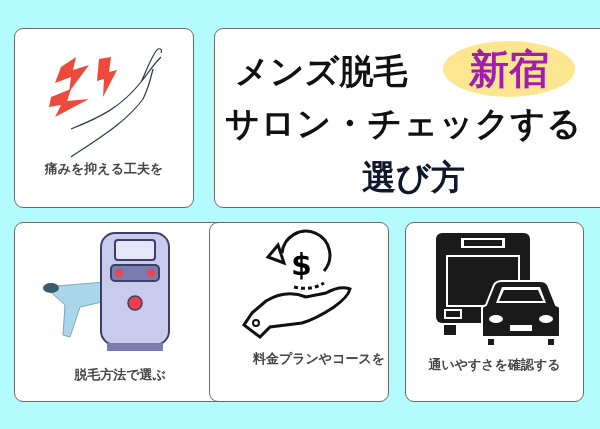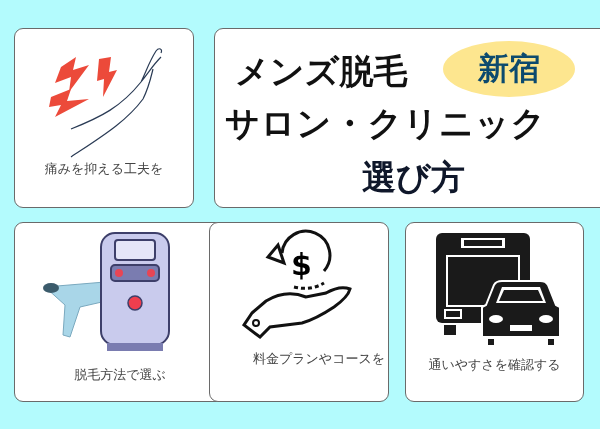--- a/index.html
+++ b/index.html
@@ -1,23 +1,23 @@
 <!DOCTYPE html>
 <html><head>
 <meta charset="utf-8">
 <style>
   html, body { margin:0; padding:0; }
   body { width:600px; height:429px; background:#b3fbfd; position:relative; overflow:hidden;
          font-family:"DejaVu Sans", "Liberation Sans", sans-serif; }
   .card { position:absolute; background:#fff; border:1.5px solid #6a6a6a; border-radius:9px; box-sizing:border-box; }
-  .caption { position:absolute; left:0; right:0; text-align:center; color:#444; font-weight:normal; font-size:13px; line-height:19px; }
+  .caption { position:absolute; left:0; right:0; text-align:center; color:#444; font-weight:bold; font-size:13px; line-height:19px; }
   .ico { position:absolute; }
   .title-line { position:absolute; font-weight:bold; color:#111; white-space:nowrap; }
   .badge { position:absolute; background:#fde68f; border-radius:50%; }
-  .badge span { position:absolute; left:0; right:0; top:0; bottom:0; display:flex; align-items:center; justify-content:center; color:#0c4a6e; font-weight:bold; font-size:31px; }
+  .badge span { position:absolute; left:0; right:0; top:0; bottom:0; display:flex; align-items:center; justify-content:center; color:#a21caf; font-weight:bold; font-size:40px; }
 </style>
 </head>
 <body>
 
 <div class="card" style="left:14px;top:28px;width:180px;height:180px;">
   <svg class="ico" width="150" height="125" style="left:16px;top:8px;" viewBox="0 0 150 125">
     <polygon points="30,30 45,20 42,33 58,28 38,55 40,40 24,46" fill="#ec4a3a"></polygon>
     <polygon points="68,22 80,20 78,35 86,33 72,60 73,42 66,44" fill="#ec4a3a"></polygon>
     <polygon points="20,60 40,52 36,64 58,62 24,80 30,68 18,70" fill="#ec4a3a"></polygon>
     <path d="M40,92 C70,80 90,70 110,45 C115,35 118,25 125,14 C128,10 132,12 130,16 M110,45 C118,35 122,28 130,20 M40,120 C70,100 95,85 112,62 C118,50 120,40 122,32" stroke="#2a3b55" stroke-width="1.2" fill="none"></path>
@@ -25,21 +25,21 @@
   <div class="caption" style="top:130px;">
     <div>痛みを抑える工夫を</div>
   </div>
 </div>
 
 <div class="card" style="left:214px;top:28px;width:399px;height:180px;">
   <div class="title-line" style="left:20px;top:20px;font-size:34px;">メンズ脱毛</div>
   <div class="badge" style="left:228px;top:12px;width:132px;height:56px;">
     <span>新宿</span>
   </div>
-  <div class="title-line" style="left:10px;top:72px;font-size:34px;letter-spacing:1px;">サロン・クリニック</div>
+  <div class="title-line" style="left:10px;top:72px;font-size:34px;letter-spacing:1px;">サロン・チェックする</div>
   <div class="title-line" style="left:0;right:0;text-align:center;top:126px;font-size:34px;color:#0f172a;">選び方</div>
 </div>
 
 <div class="card" style="left:14px;top:222px;width:212px;height:180px;">
   <svg class="ico" width="150" height="130" style="left:20px;top:4px;" viewBox="0 0 150 130">
     <path d="M10,60 L70,55 L80,72 L45,80 L35,110 L28,108 L30,78 Z" fill="#a9d6e8" stroke="#7aa9bf"></path>
     <ellipse cx="16" cy="61" rx="8" ry="5" fill="#3b5b6b"></ellipse>
     <rect x="66" y="6" width="68" height="112" rx="14" fill="#c9cbed" stroke="#3d3f6a" stroke-width="2"></rect>
     <rect x="80" y="13" width="40" height="20" rx="3" fill="#e5e6f8" stroke="#3d3f6a" stroke-width="2"></rect>
     <rect x="76" y="38" width="48" height="16" rx="4" fill="#7a7cb0" stroke="#3d3f6a" stroke-width="2"></rect>

